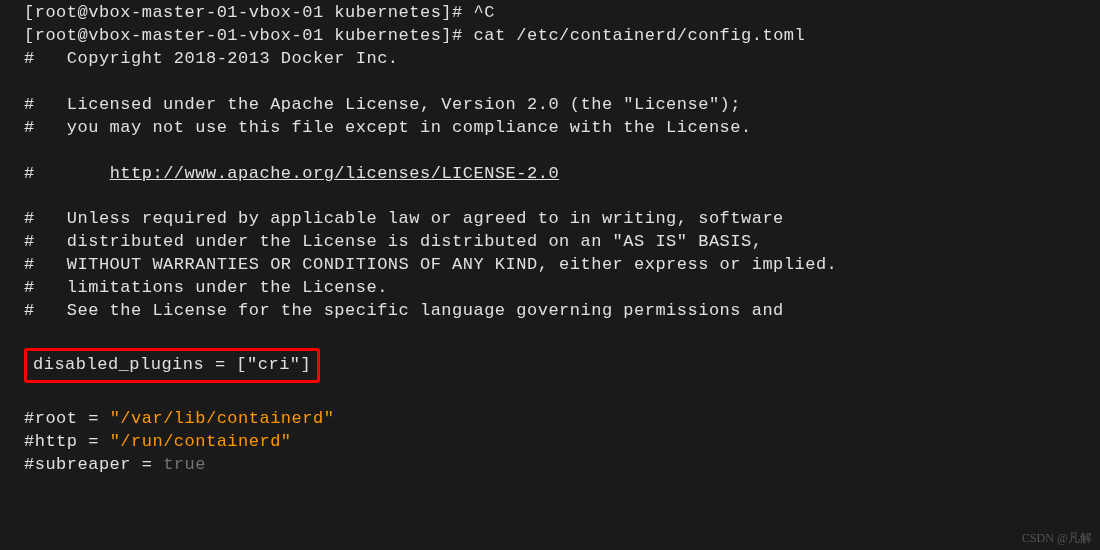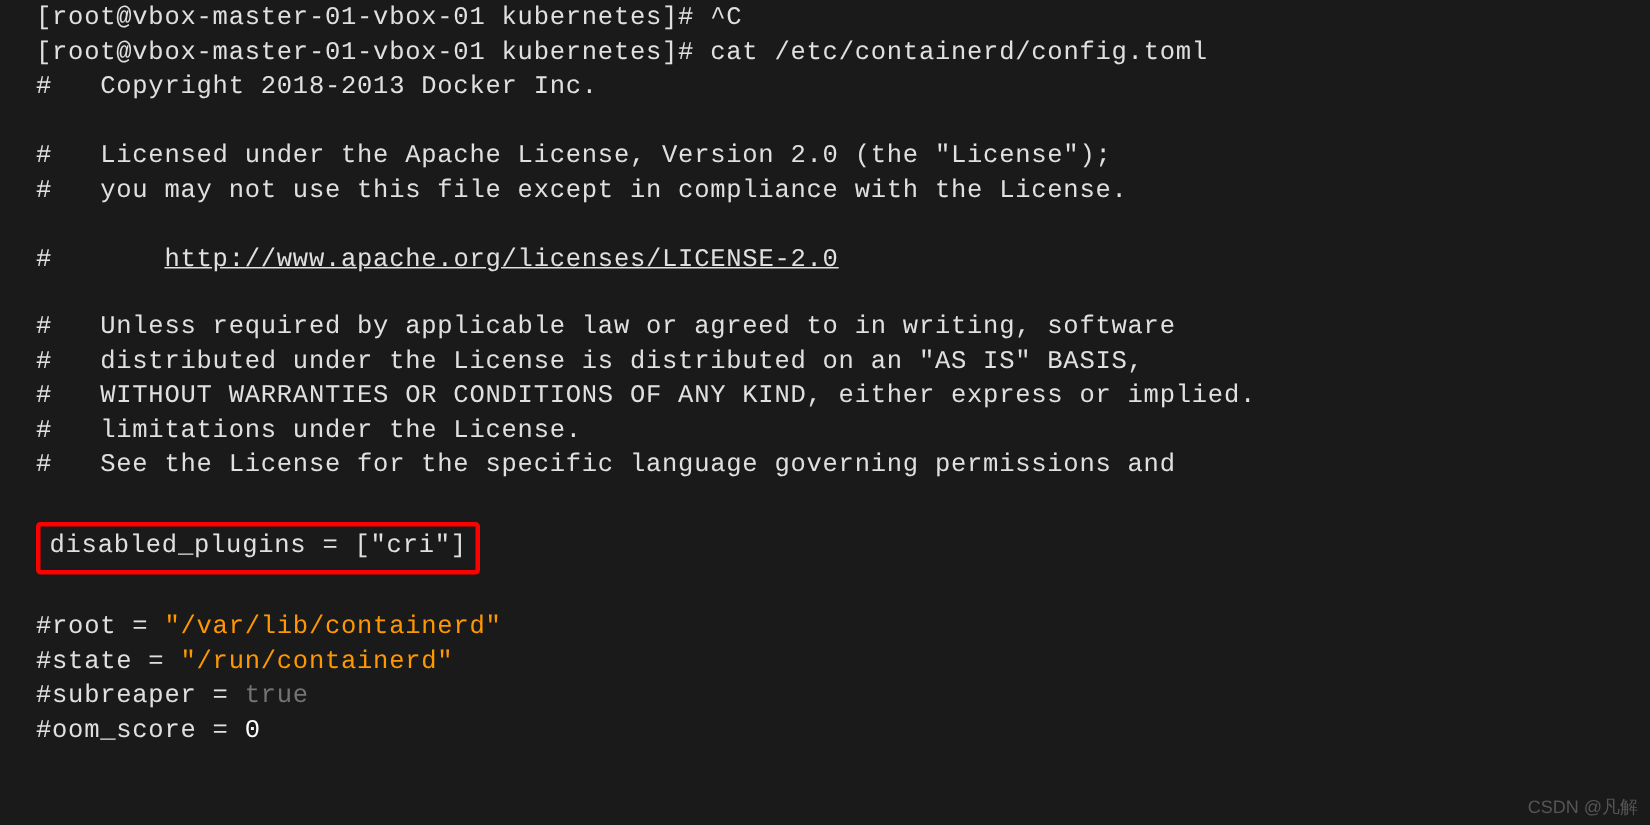--- a/index.html
+++ b/index.html
@@ -28,21 +28,21 @@
     }
     .keyword-true { color: #737373; }
     .str-orange { color: #ff9800; }
     .white { color: #ffffff; }
     .watermark {
       position: absolute;
       bottom: 4px;
       right: 8px;
       color: #555;
       font-size: 12px;
-      font-family: Liberation Sans, sans-serif;
+      font-family: Liberation Serif, serif;
       letter-spacing: 0;
     }
   </style>
 </head>
 <body>
 
 <div class="terminal">
   <div class="line"><span>[root@vbox-master-01-vbox-01 kubernetes]# ^C</span></div>
   <div class="line"><span>[root@vbox-master-01-vbox-01 kubernetes]# </span><span>cat /etc/containerd/config.toml</span></div>
   <div class="line"><span>#   Copyright 2018-2013 Docker Inc.</span></div>
@@ -54,18 +54,17 @@
   <div class="line">&nbsp;</div>
   <div class="line"><span>#   Unless required by applicable law or agreed to in writing, software</span></div>
   <div class="line"><span>#   distributed under the License is distributed on an "AS IS" BASIS,</span></div>
   <div class="line"><span>#   WITHOUT WARRANTIES OR CONDITIONS OF ANY KIND, either express or implied.</span></div>
   <div class="line"><span>#   limitations under the License.</span></div>
   <div class="line"><span>#   See the License for the specific language governing permissions and</span></div>
   <div class="line">&nbsp;</div>
   <div class="line"><span class="highlight-box"><span>disabled_plugins = ["cri"]</span></span></div>
   <div class="line">&nbsp;</div>
   <div class="line"><span>#root = </span><span class="str-orange">"/var/lib/containerd"</span></div>
-  <div class="line"><span>#state = </span><span class="str-orange">"/run/containerd"</span></div>
+  <div class="line"><span>#http = </span><span class="str-orange">"/run/containerd"</span></div>
   <div class="line"><span>#subreaper = </span><span class="keyword-true">true</span></div>
-  <div class="line"><span>#oom_score = </span><span class="white">0</span></div>
 </div>
 
 <div class="watermark">CSDN @凡解</div>
 
 </body></html>

